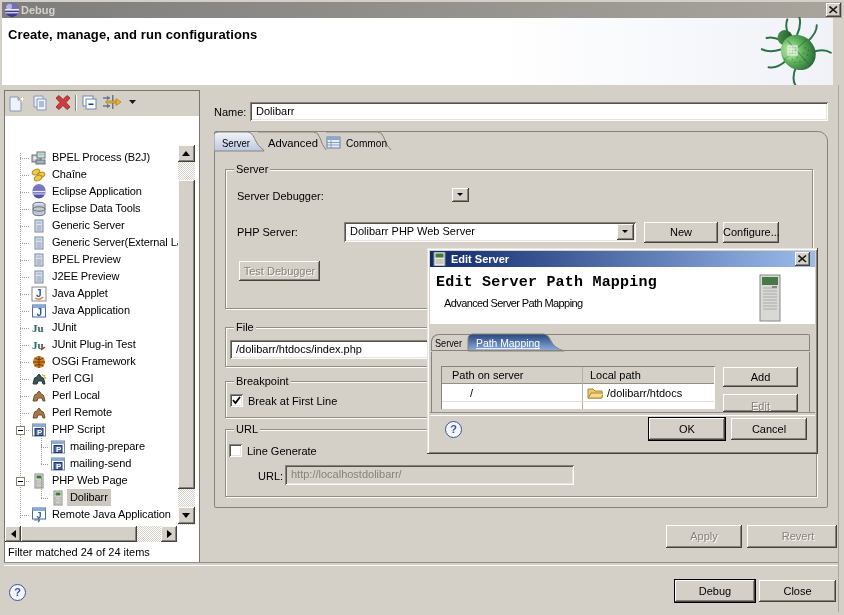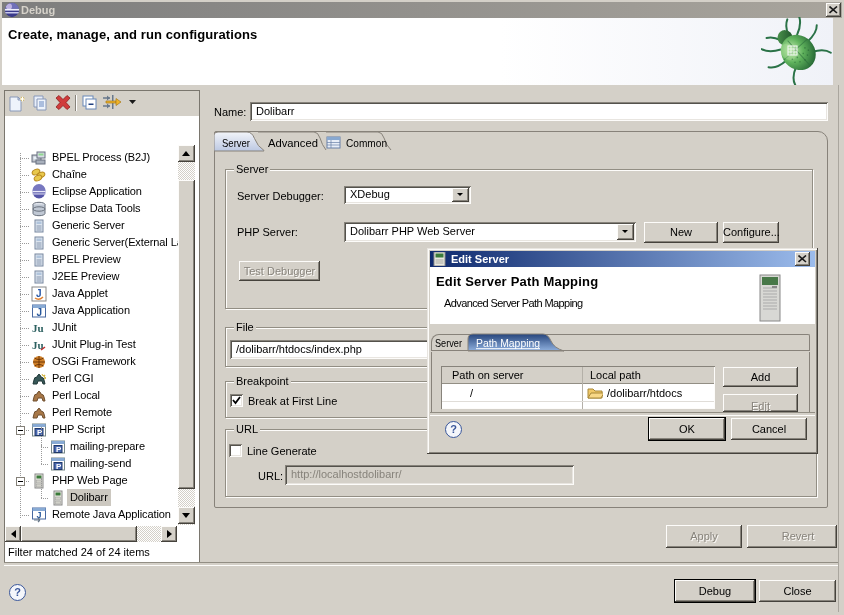--- a/index.html
+++ b/index.html
@@ -347,23 +347,20 @@
         <rect x="0" y="0" width="13" height="11" fill="#e8eef8" stroke="#6880a8"></rect>
         <rect x="0" y="0" width="13" height="3" fill="#88a8d0"></rect>
         <path d="M0,5.5 h13 M0,8 h13 M4,3 v8" stroke="#6880a8" stroke-width=".7"></path>
       </g>
     </svg>
 
   <div class="grp" style="left:225px;top:169px;width:586px;height:138px;">
       <div class="lbl">Server</div>
     </div>
   <div class="t" style="left:237px;top:190px;">Server Debugger:</div>
-  <div class="fld" style="left:344px;top:186px;width:127px;height:18px;">
-      <div class="tx" style="top:2px;">XDebug</div>
-    </div>
   <div class="sbb" style="left:452px;top:188px;width:17px;height:14px;">
       <div class="arD" style="border-width:3.5px;border-top-color:#000;left:4.5px;top:5px;"></div>
     </div>
   <div class="t" style="left:237px;top:226px;">PHP Server:</div>
   <div class="fld" style="left:344px;top:222px;width:292px;height:20px;">
       <div class="tx" style="top:3px;">Dolibarr PHP Web Server</div>
     </div>
   <div class="sbb" style="left:617px;top:224px;width:17px;height:16px;">
       <div class="arD" style="border-width:3.5px;border-top-color:#000;left:4.5px;top:6px;"></div>
     </div>
@@ -413,21 +410,21 @@
         <rect x="2.5" y="7" width="8" height="5" fill="#c8c8c0"></rect>
       </svg>
     <div class="t" style="left:24px;top:5px;font-weight:bold;color:#fff;">Edit Server</div>
     <div class="btn" style="left:368px;top:4px;width:15px;height:14px;">
         <svg width="9" height="8" style="position:absolute;left:3px;top:3px">
           <path d="M0.5,0.5 L8,7 M8,0.5 L0.5,7" stroke="#1a1a1a" stroke-width="1.6"></path>
         </svg>
       </div>
 
     <div class="a" style="left:3px;top:19px;width:385px;height:57px;background:#fff;"></div>
-    <div class="t" style="left:9px;top:26px;font-weight:bold;font-size:13px;letter-spacing:0.2px;">Edit Server Path Mapping</div>
+    <div class="t" style="left:9px;top:26px;font-weight:bold;font-size:15px;letter-spacing:0.2px;font-family:Liberation Mono, monospace;">Edit Server Path Mapping</div>
     <div class="t" style="left:17px;top:49px;letter-spacing:-0.6px;">Advanced Server Path Mapping</div>
     <svg class="a" style="left:331px;top:26px" width="26" height="50">
         <rect x="2" y="1" width="20" height="46" fill="#d8d8d4" stroke="#888"></rect>
         <rect x="4" y="3" width="16" height="8" fill="#487848"></rect>
         <path d="M5,14 h14 M5,17 h14 M5,20 h14 M5,23 h14 M5,26 h14 M5,29 h14 M5,32 h14 M5,35 h14" stroke="#aaa"></path>
         <rect x="14" y="12" width="5" height="2" fill="#888"></rect>
       </svg>
 
     <div class="a" style="left:4px;top:86px;width:379px;height:78px;border:1px solid #87827a;border-radius:8px 2px 0 0;border-bottom:none;box-sizing:border-box;"></div>
     <svg class="a" style="left:4px;top:85px" width="379" height="19">

